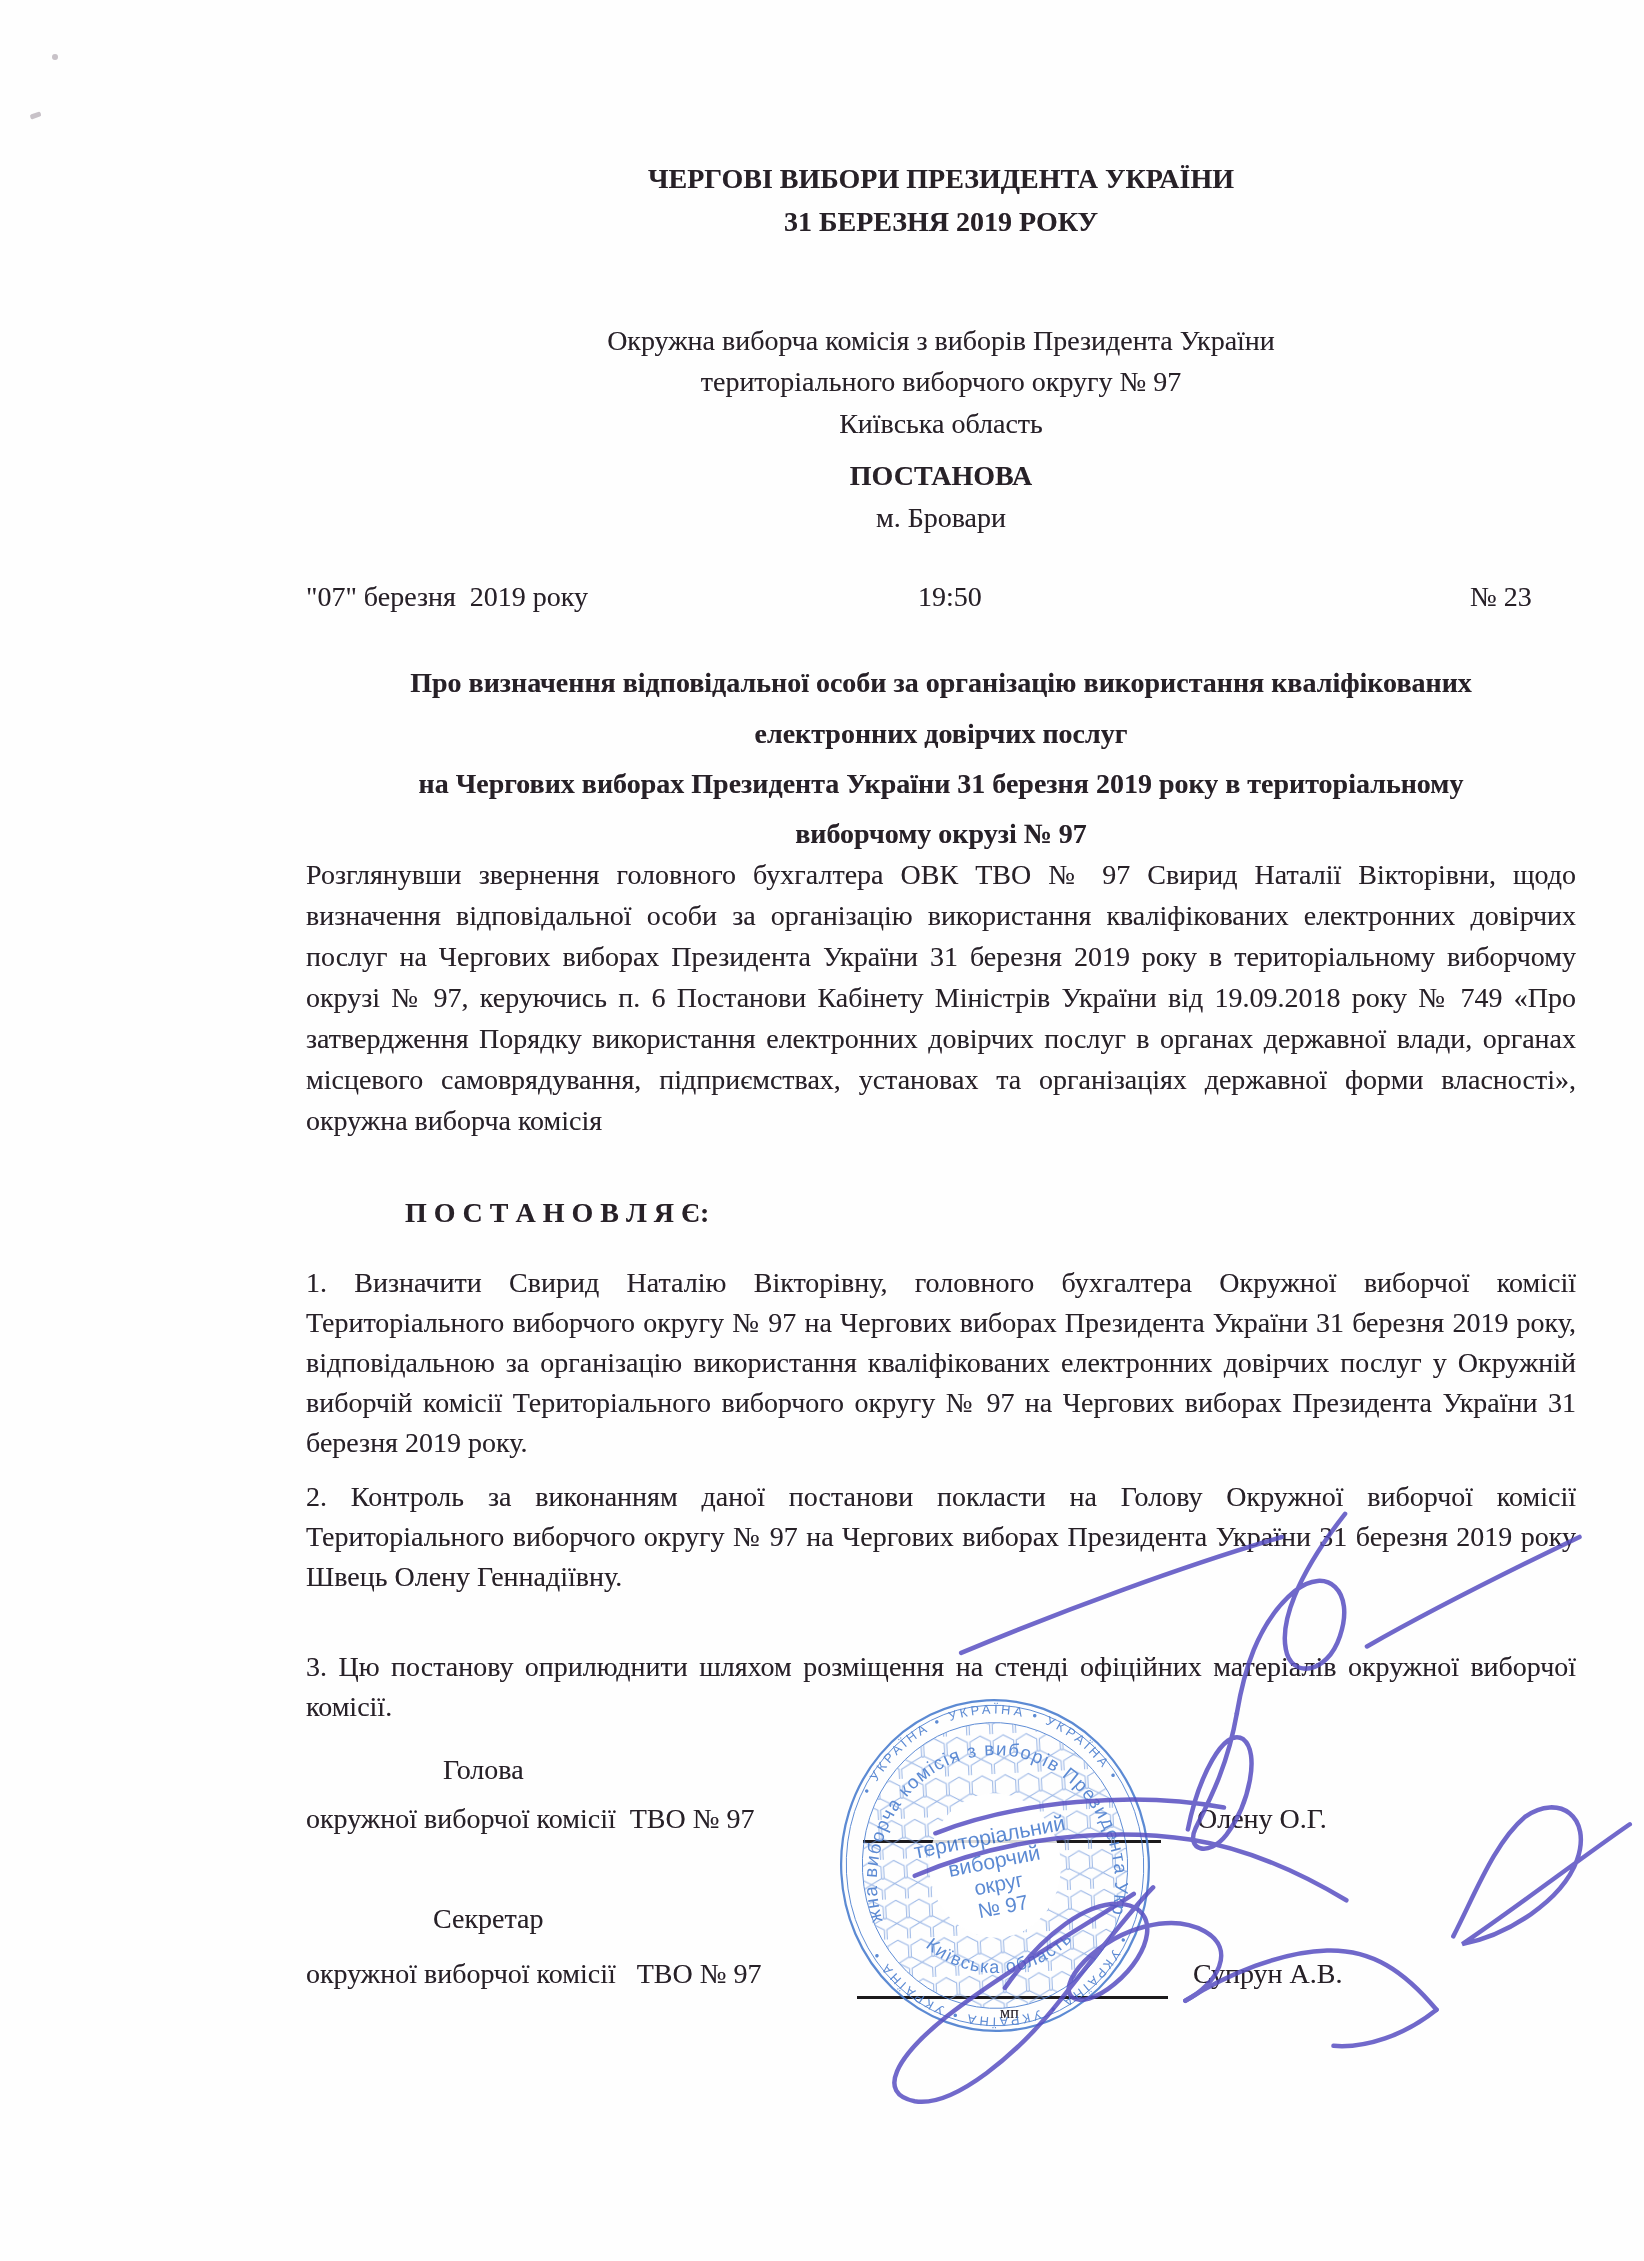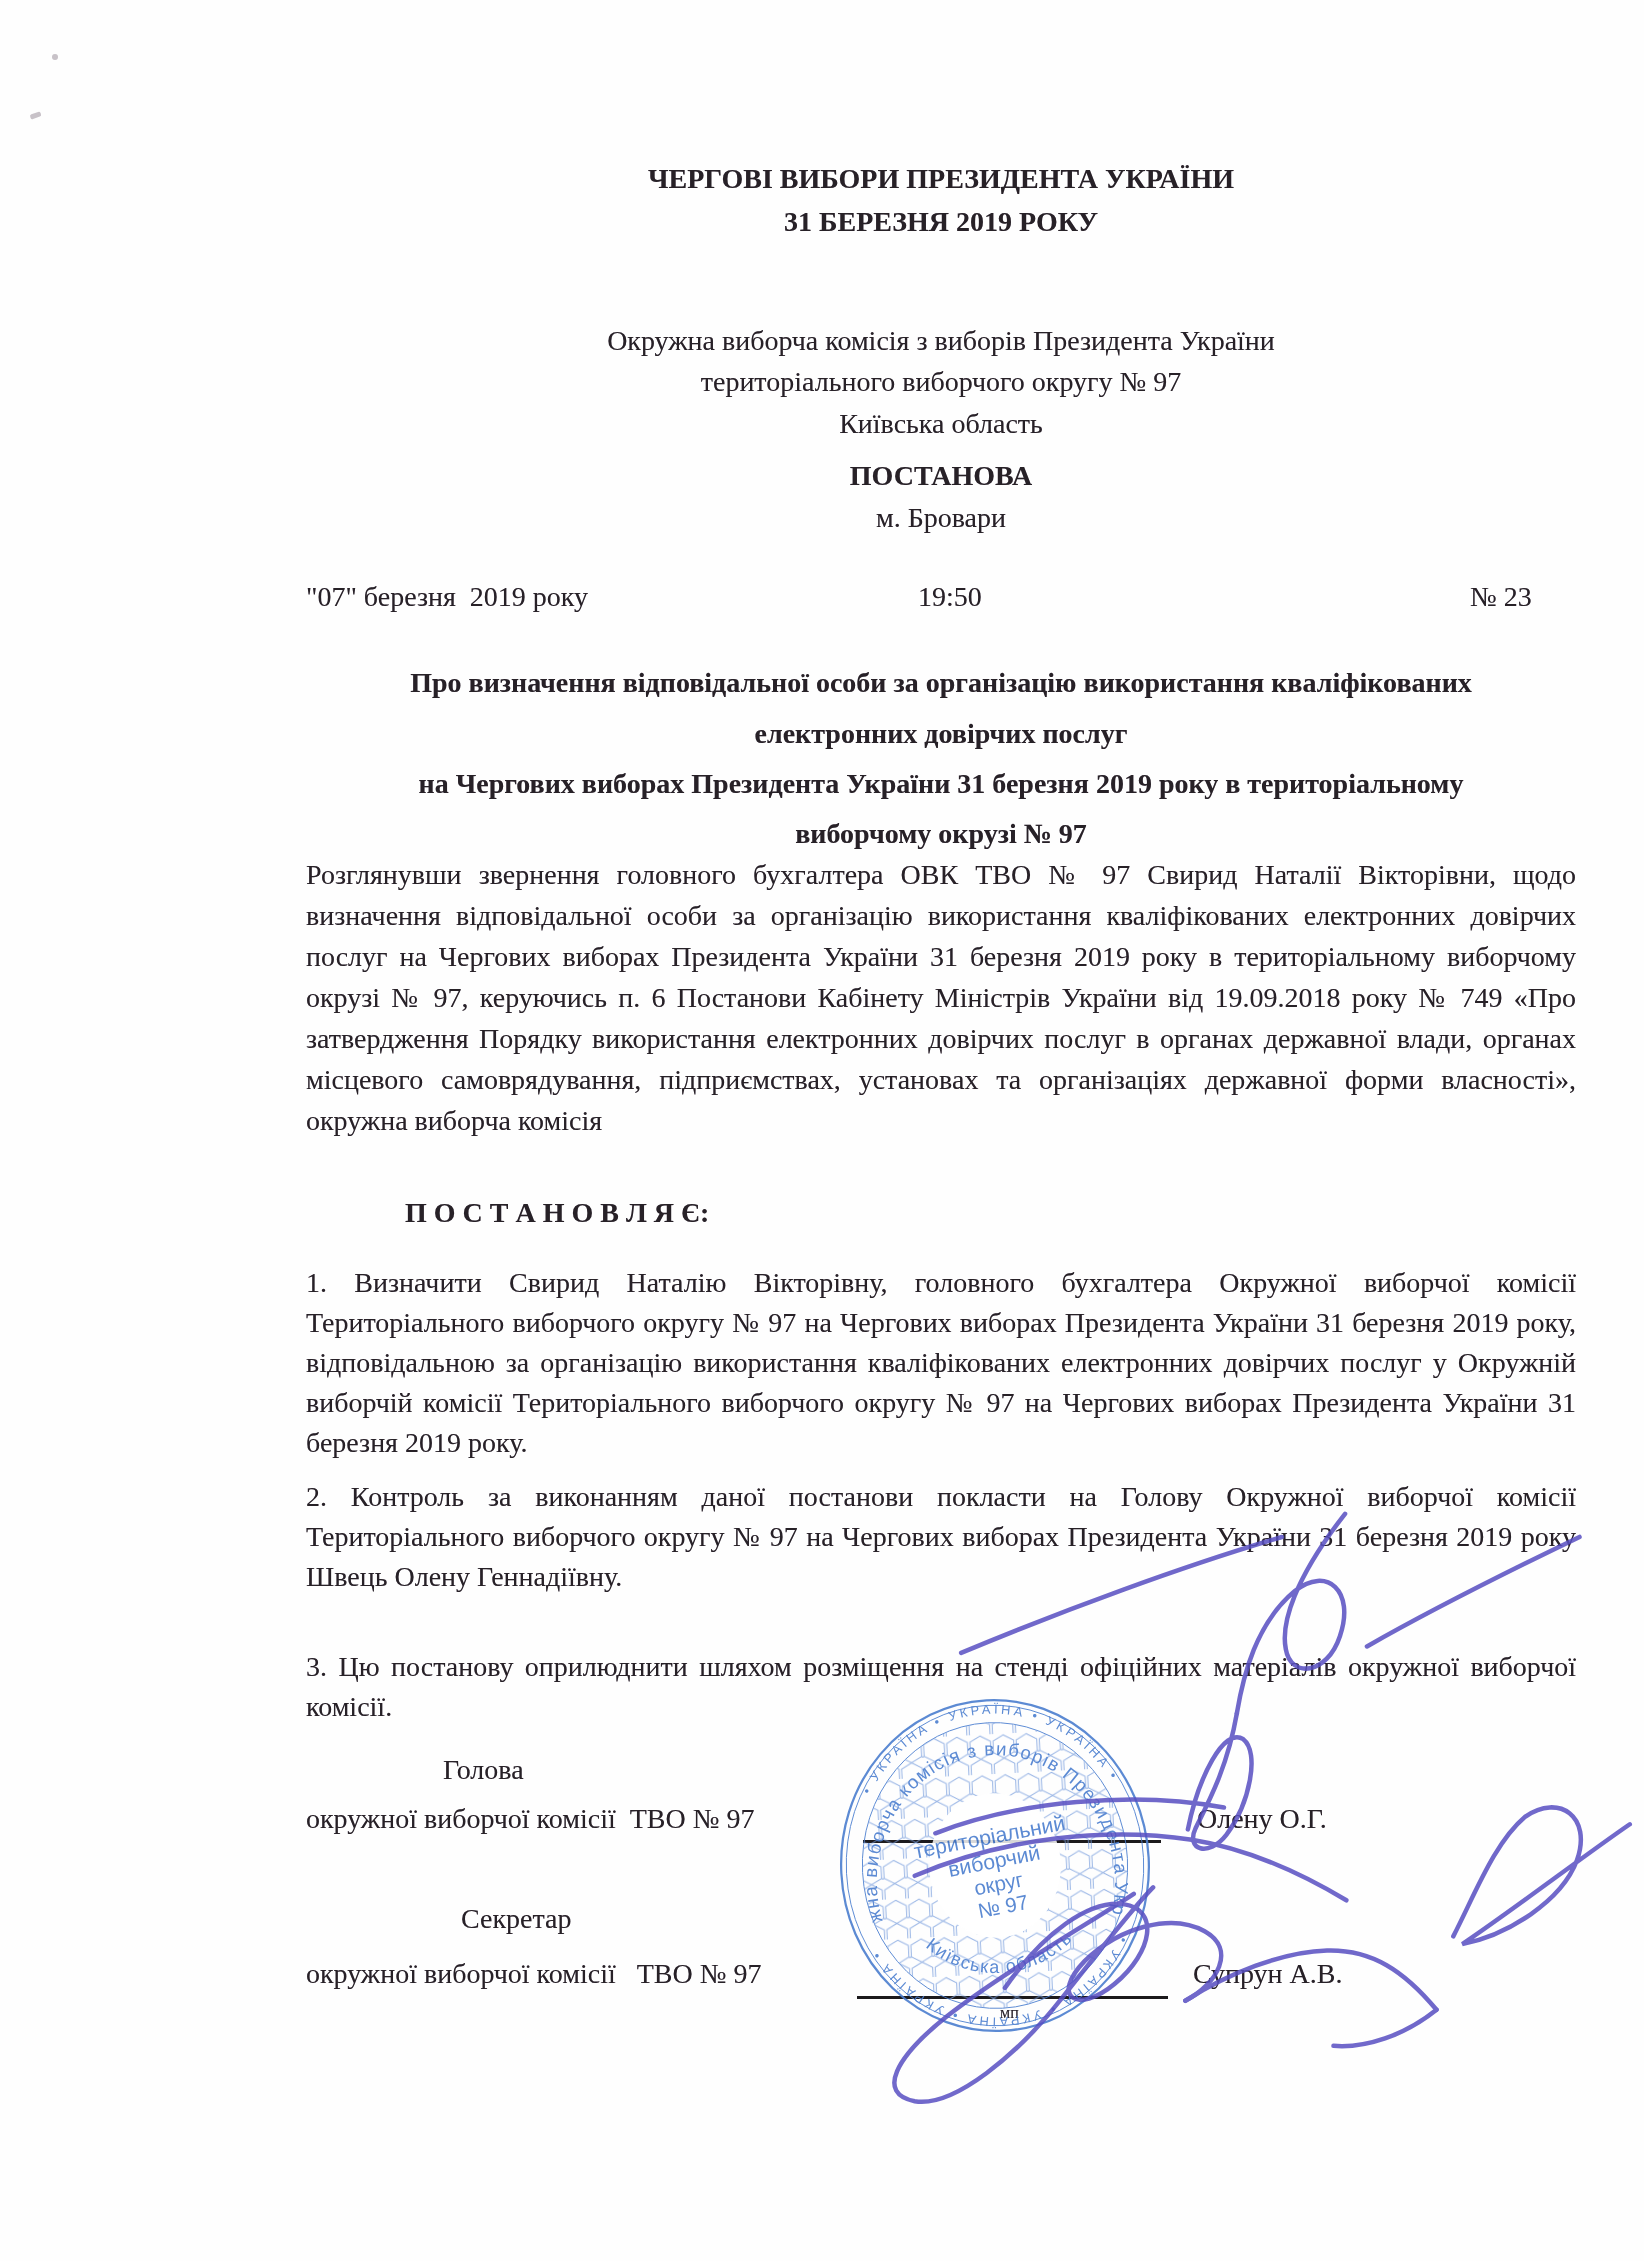--- a/index.html
+++ b/index.html
@@ -57,21 +57,21 @@
 
   <div class="abs block fs item ink" style="top:1263px;">1. Визначити Свирид Наталію Вікторівну, головного бухгалтера Окружної виборчої комісії Територіального виборчого округу № 97 на Чергових виборах Президента України 31 березня 2019 року, відповідальною за організацію використання кваліфікованих електронних довірчих послуг у  Окружній виборчій комісії Територіального виборчого округу № 97 на Чергових виборах Президента України 31 березня 2019 року.</div>
   <div class="abs block fs item ink" style="top:1477px;">2. Контроль за виконанням даної постанови покласти на Голову Окружної виборчої комісії Територіального виборчого округу № 97 на Чергових виборах Президента України 31 березня 2019 року Швець Олену Геннадіївну.</div>
   <div class="abs block fs item ink" style="top:1647px;">3. Цю постанову оприлюднити шляхом розміщення на стенді офіційних матеріалів окружної виборчої комісії.</div>
 
   <div class="abs fs ink" style="left:443px;top:1754px;">Голова</div>
   <div class="abs fs ink pre" style="left:306px;top:1803px;">окружної виборчої комісії  ТВО № 97</div>
   <div class="abs underline-rule" style="left:863px;top:1840px;width:298px;"></div>
   <div class="abs fs ink" style="left:1197px;top:1803px;">Олену О.Г.</div>
 
-  <div class="abs fs ink" style="left:433px;top:1903px;margin-left:28px;">Секретар</div>
+  <div class="abs fs ink" style="left:433px;top:1903px;">Секретар</div>
   <div class="abs fs ink pre" style="left:306px;top:1958px;">окружної виборчої комісії   ТВО № 97</div>
   <div class="abs underline-rule" style="left:857px;top:1996px;width:311px;"></div>
   <div class="abs fs ink" style="left:1193px;top:1958px;">Супрун А.В.</div>
 
   <div class="abs ink" style="left:1000px;top:2004px;font-size:16px;">мп</div>
 
   <svg class="abs" style="left:836px;top:1694px;" width="318" height="343" viewBox="0 0 494 532">
     <defs>
       <pattern id="hexp" width="36" height="62" patternUnits="userSpaceOnUse">
         <path d="M18,2 L34,11 L34,29 L18,38 L2,29 L2,11 Z M18,38 L34,47 L34,65 M18,38 L2,47 L2,65 M34,29 L50,38 M2,29 L-14,38" stroke="#7ba0de" fill="none" stroke-width="1.6"></path>

